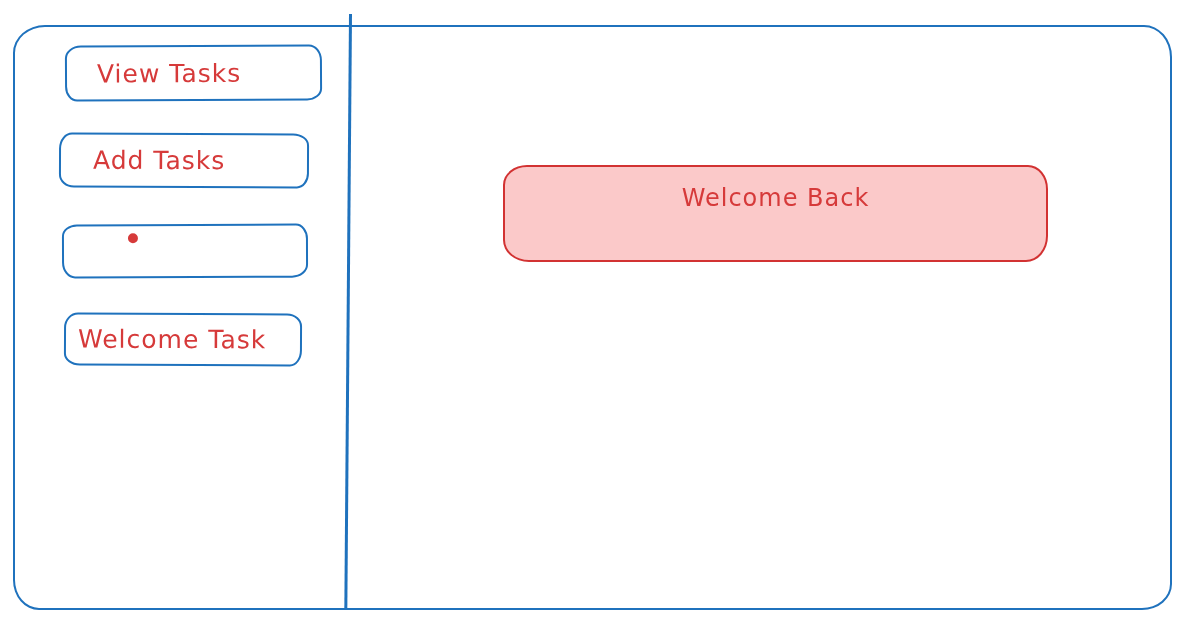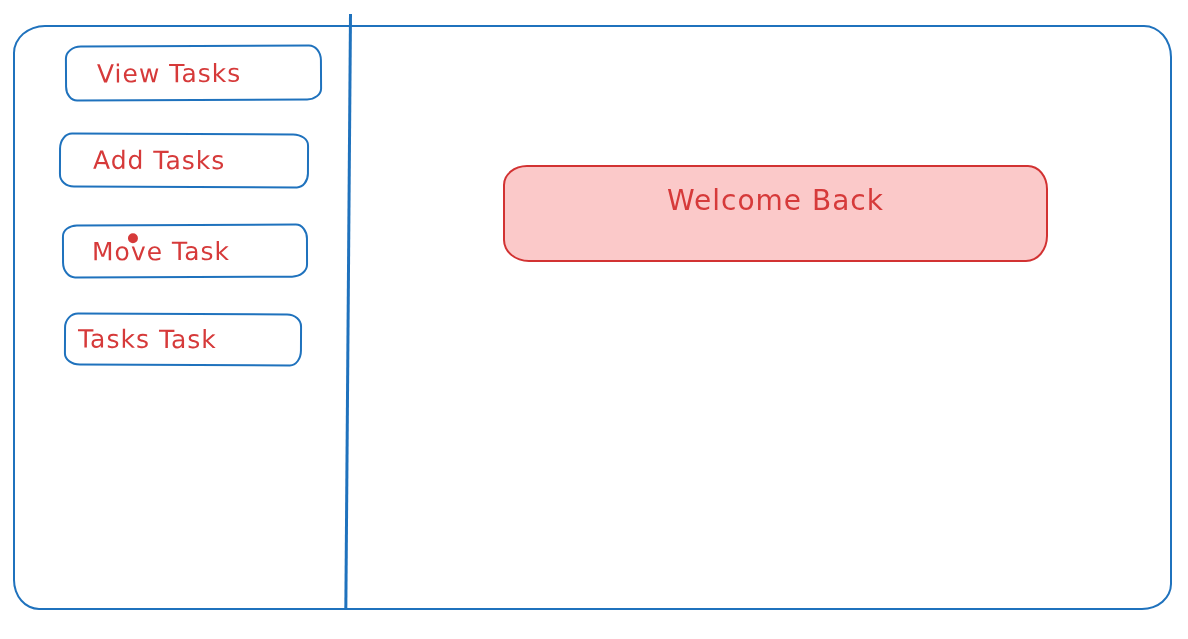--- a/index.html
+++ b/index.html
@@ -94,21 +94,21 @@
     position: absolute;
     left: 503px;
     top: 165px;
     width: 545px;
     height: 97px;
     box-sizing: border-box;
     background: #fbc9c9;
     border: 2.5px solid #d23232;
     border-radius: 24px 20px 22px 26px / 20px 24px 26px 22px;
     color: #d63a3a;
-    font-size: 28px;
+    font-size: 24px;
     letter-spacing: 1px;
     text-align: center;
     padding-top: 17px;
   }
 </style>
 </head>
 <body>
 
 <div class="stage">
 
@@ -121,25 +121,24 @@
     <div class="side-btn btn-view">
       <span class="btn-label">View Tasks</span>
     </div>
 
     <div class="side-btn btn-add">
       <span class="btn-label">Add Tasks</span>
     </div>
 
     <div class="side-btn btn-move">
       <span class="move-dot"></span>
-      <span class="btn-label">Move Task</span>
     </div>
 
     <div class="side-btn btn-delete">
-      <span class="btn-label">Tasks Task</span>
+      <span class="btn-label">Welcome Task</span>
     </div>
 
   </div>
 
   <div class="main-area">
     <div class="welcome-banner">
       <span>Welcome Back</span>
     </div>
   </div>
 

